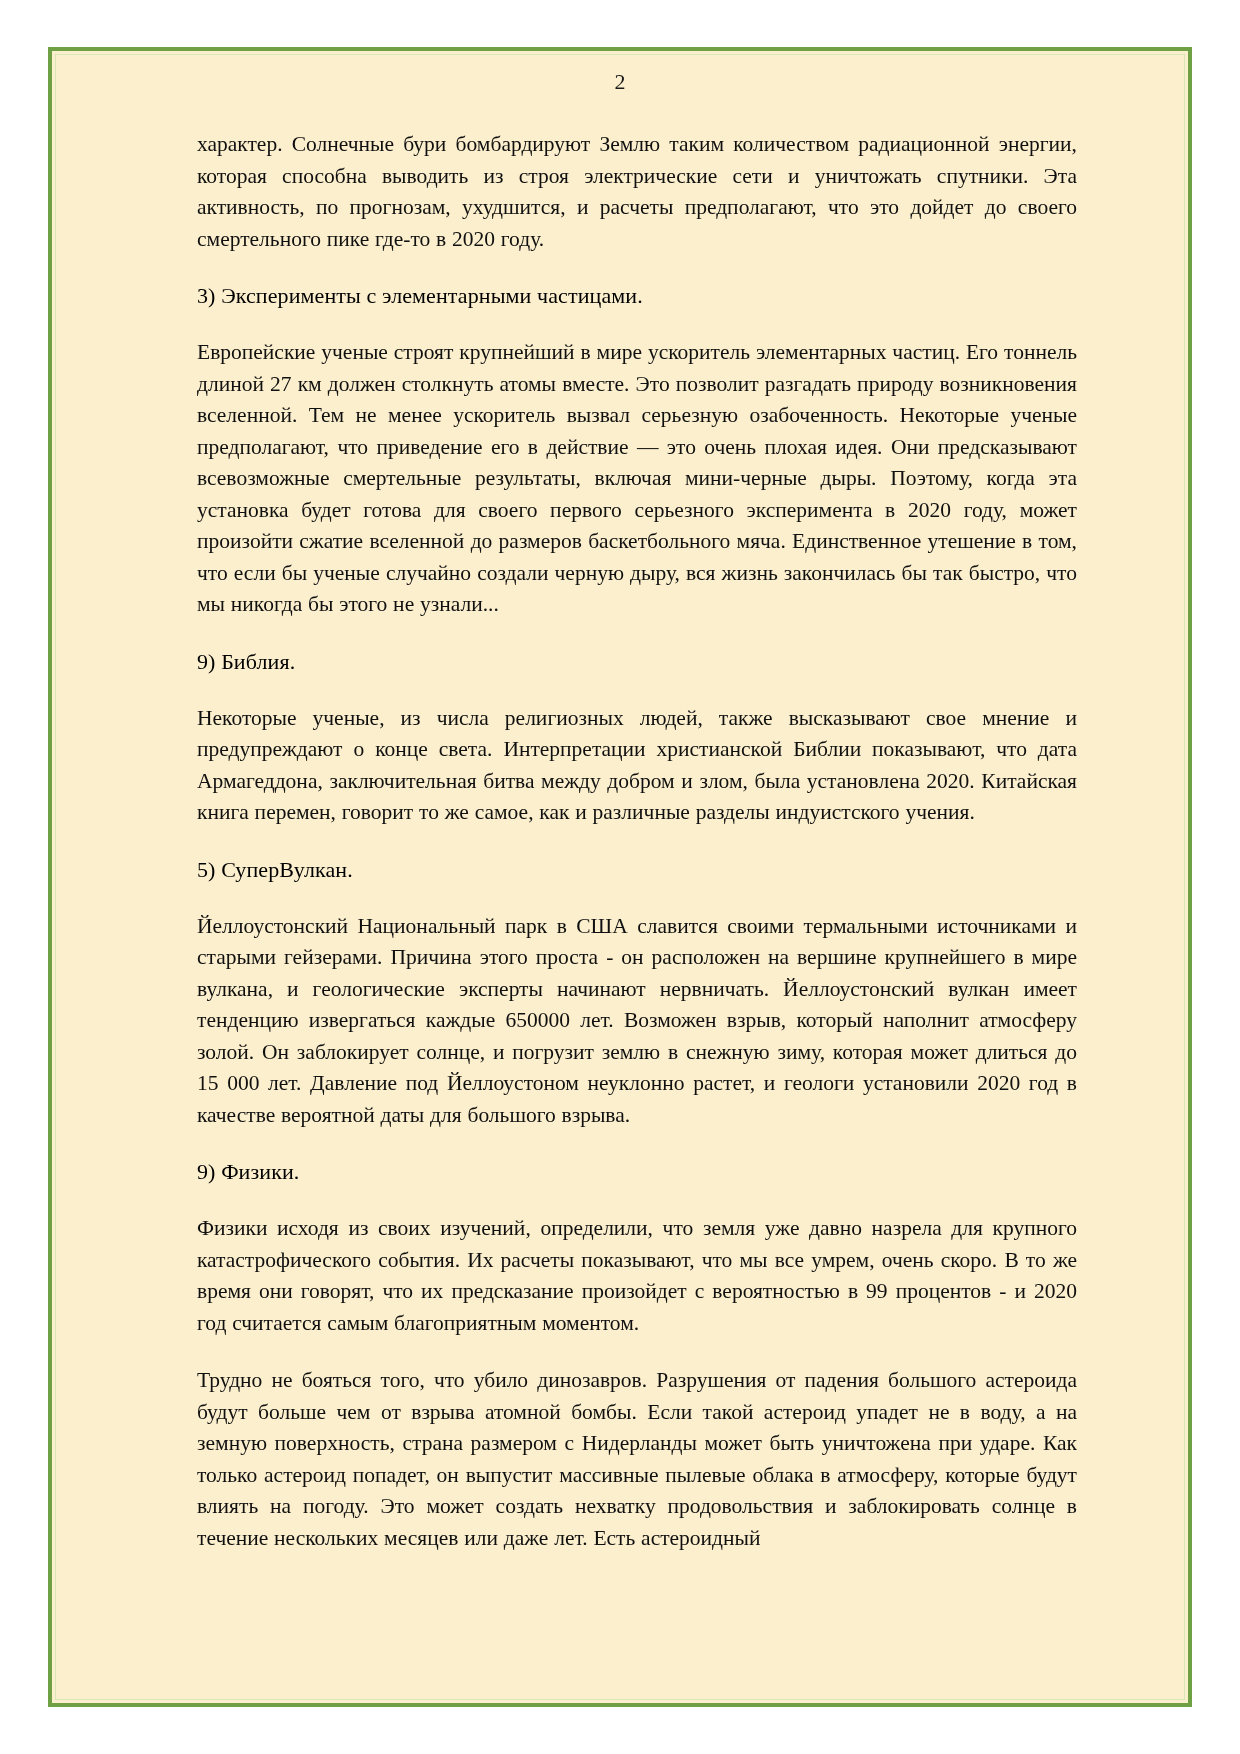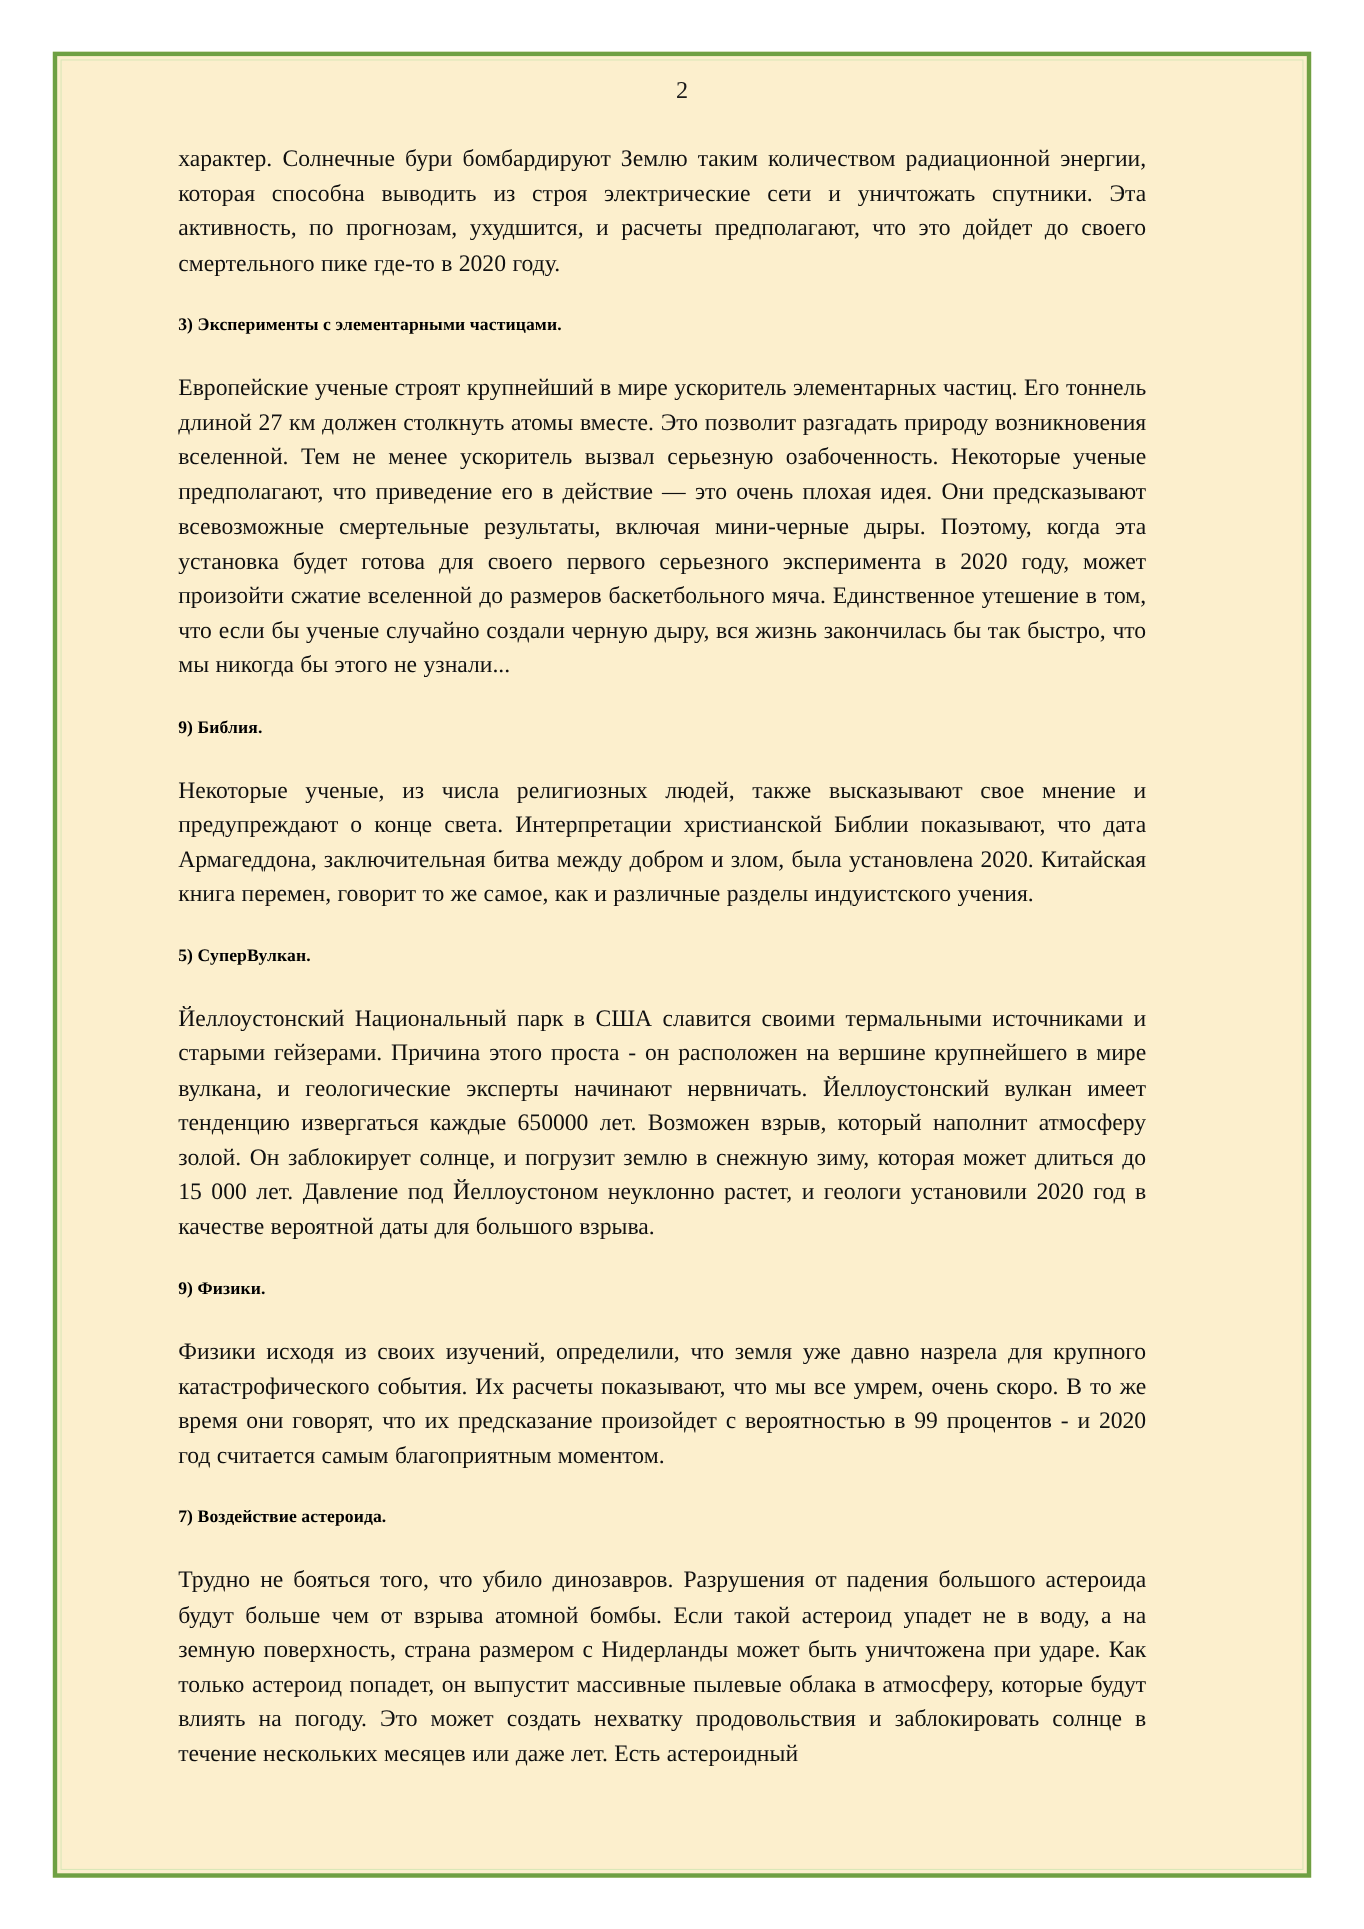--- a/index.html
+++ b/index.html
@@ -52,38 +52,39 @@
     text-align: center;
     font-size: 22px;
     color: #1a1a1a;
     line-height: 1.2;
     margin: 0 0 34px 0;
     padding-right: 48px;
   }
 
   .doc-text {
     width: 880px;
+    margin-left: 35px;
   }
 
   p.para {
     margin: 0 0 26px 0;
     font-size: 21.5px;
     line-height: 31.5px;
     color: #101010;
     text-align: justify;
     text-justify: inter-word;
     hyphens: none;
     word-spacing: 0.02em;
   }
 
   h2.heading {
     margin: 0 0 26px 0;
-    font-size: 16px;
+    font-size: 22px;
     line-height: 30px;
-    font-weight: bold;
+    font-weight: normal;
     color: #000000;
     text-align: left;
     letter-spacing: 0.1px;
   }
 
   .bold-inline {
     font-weight: normal;
   }
 </style>
 </head>
@@ -99,18 +100,17 @@
     <div class="doc-text">
         <p class="para">характер. Солнечные бури бомбардируют Землю таким количеством радиационной энергии, которая способна выводить из строя электрические сети и уничтожать спутники. Эта активность, по прогнозам, ухудшится, и расчеты предполагают, что это дойдет до своего смертельного пике где-то в 2020 году.</p>
         <h2 class="heading">3) Эксперименты с элементарными частицами.</h2>
         <p class="para">Европейские ученые строят крупнейший в мире ускоритель элементарных частиц. Его тоннель длиной 27 км должен столкнуть атомы вместе. Это позволит разгадать природу возникновения вселенной. Тем не менее ускоритель вызвал серьезную озабоченность. Некоторые ученые предполагают, что приведение его в действие — это очень плохая идея. Они предсказывают всевозможные смертельные результаты, включая мини-черные дыры. Поэтому, когда эта установка будет готова для своего первого серьезного эксперимента в 2020 году, может произойти сжатие вселенной до размеров баскетбольного мяча. Единственное утешение в том, что если бы ученые случайно создали черную дыру, вся жизнь закончилась бы так быстро, что мы никогда бы этого не узнали...</p>
         <h2 class="heading">9) Библия.</h2>
         <p class="para">Некоторые ученые, из числа религиозных людей, также высказывают свое мнение и предупреждают о конце света. Интерпретации христианской Библии показывают, что дата Армагеддона, заключительная битва между добром и злом, была установлена 2020. Китайская книга перемен, говорит то же самое, как и различные разделы индуистского учения.</p>
         <h2 class="heading">5) СуперВулкан.</h2>
         <p class="para">Йеллоустонский Национальный парк в США славится своими термальными источниками и старыми гейзерами. Причина этого проста - он расположен на вершине крупнейшего в мире вулкана, и геологические эксперты начинают нервничать. Йеллоустонский вулкан имеет тенденцию извергаться каждые 650000 лет. Возможен взрыв, который наполнит атмосферу золой. Он заблокирует солнце, и погрузит землю в снежную зиму, которая может длиться до 15 000 лет. Давление под Йеллоустоном неуклонно растет, и геологи установили 2020 год в качестве вероятной даты для большого взрыва.</p>
         <h2 class="heading">9) Физики.</h2>
         <p class="para">Физики исходя из своих изучений, определили, что земля уже давно назрела для крупного катастрофического события. Их расчеты показывают, что мы все умрем, очень скоро. В то же время они говорят, что их предсказание произойдет с вероятностью в 99 процентов - и 2020 год считается самым благоприятным моментом.</p>
-        <h2 class="heading">7) Воздействие астероида.</h2>
         <p class="para"><span>Трудно не бояться того, что убило динозавров. Разрушения от падения большого астероида будут больше чем от взрыва атомной бомбы. Если такой </span><span class="bold-inline">астероид</span><span> упадет не в воду, а на земную поверхность, страна размером с Нидерланды может быть уничтожена при ударе. Как только астероид попадет, он выпустит массивные пылевые облака в атмосферу, которые будут влиять на погоду. Это может создать нехватку продовольствия и заблокировать солнце в течение нескольких месяцев или даже лет. Есть астероидный</span></p>
       </div>
 
   </div>
 </div>
 
 </body></html>

